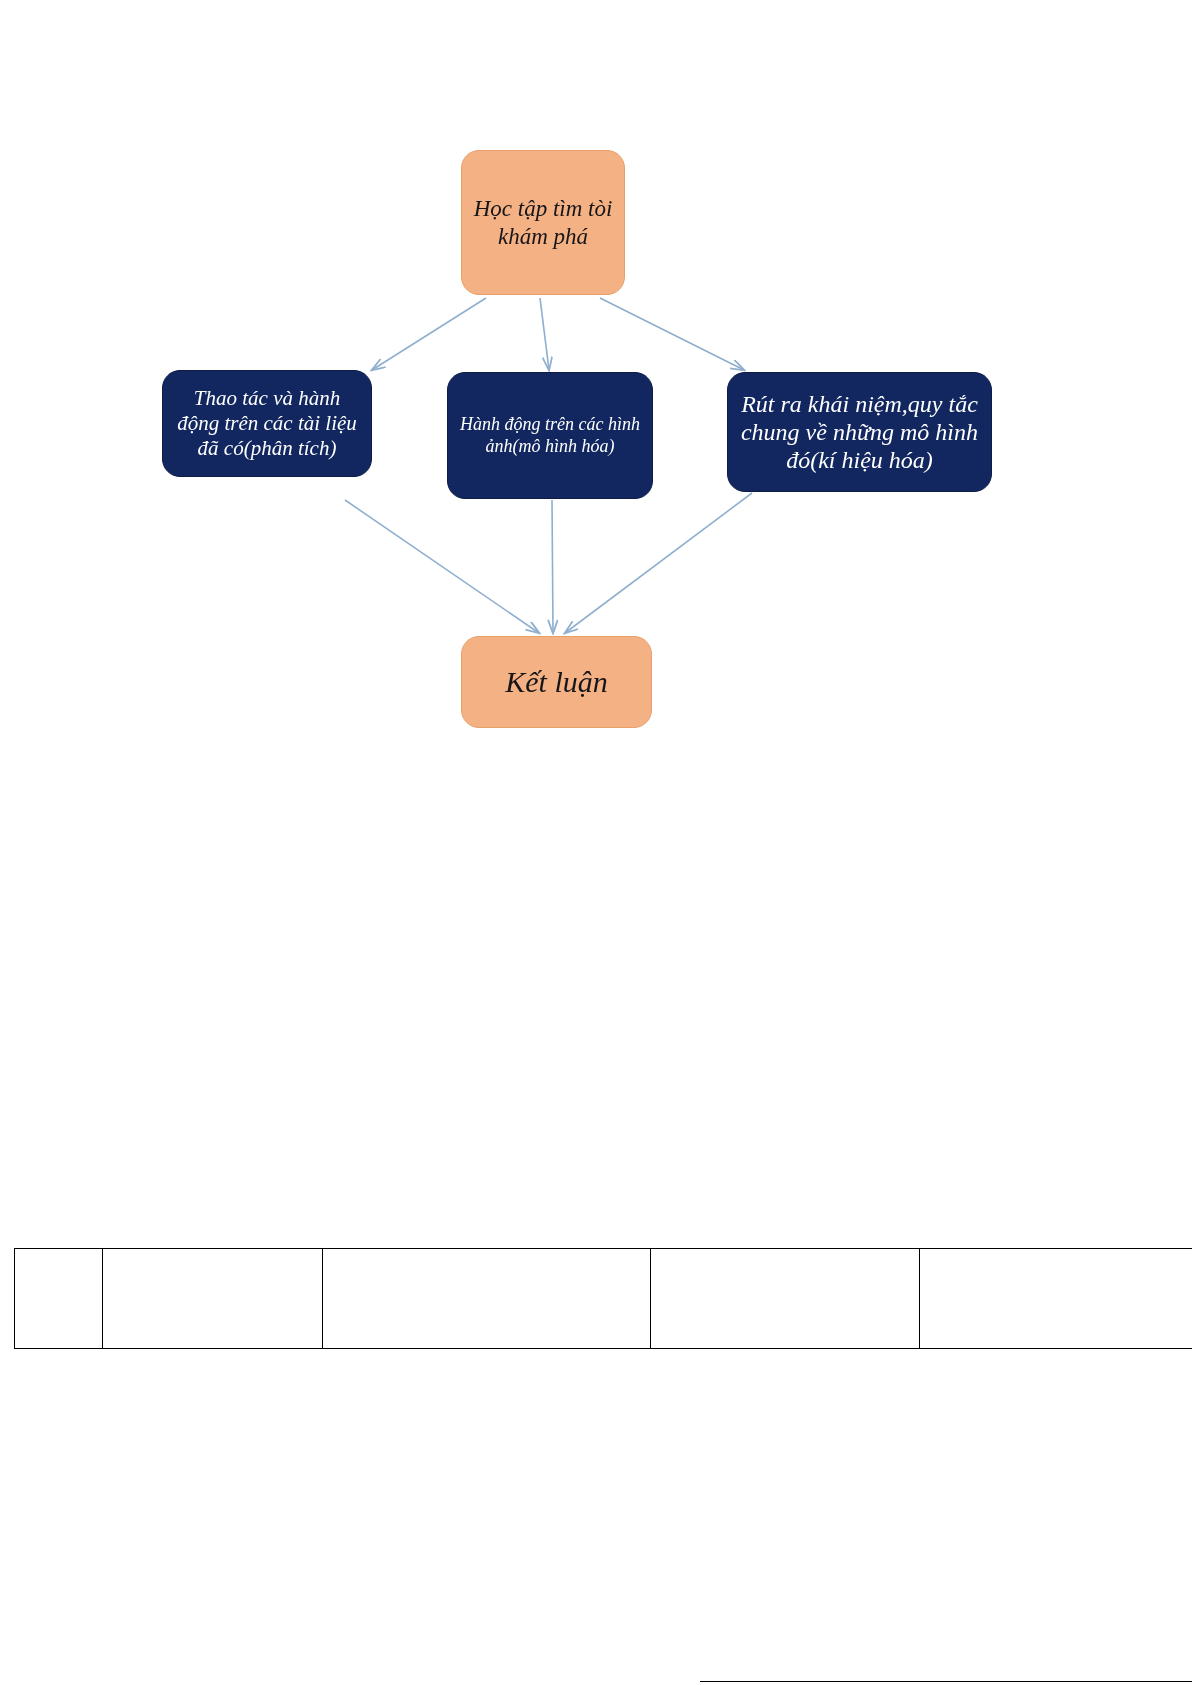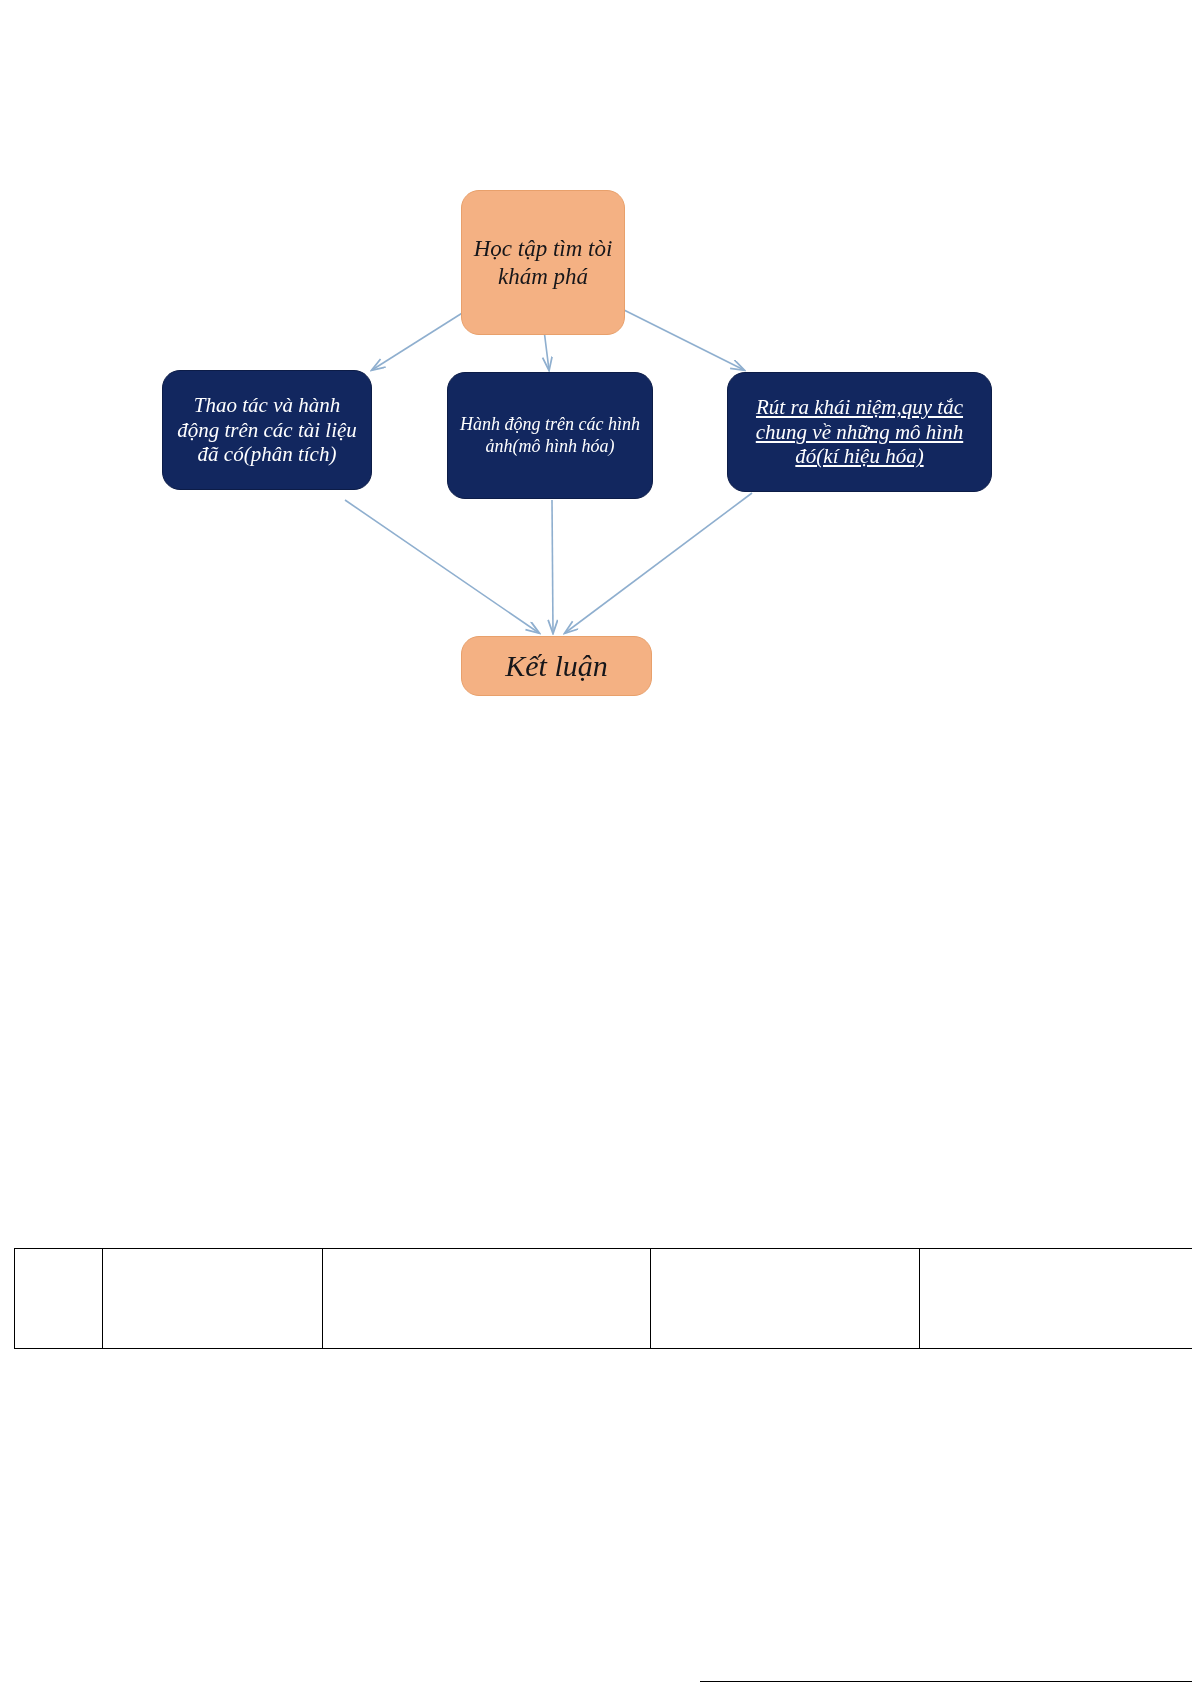--- a/index.html
+++ b/index.html
@@ -61,49 +61,47 @@
     border: 1px solid #0c1c47;
     color: #ffffff;
   }
 
   #node-root {
     left: 461px;
     top: 150px;
     width: 164px;
     height: 145px;
     font-size: 23px;
-    margin-top: 40px;
   }
   #node-left {
     left: 162px;
     top: 370px;
     width: 210px;
-    height: 120px;
+    height: 107px;
     font-size: 21px;
   }
   #node-mid {
     left: 447px;
     top: 372px;
     width: 206px;
     height: 127px;
     font-size: 18px;
   }
   #node-right {
     left: 727px;
     top: 372px;
     width: 265px;
     height: 120px;
-    font-size: 21px;
-    text-decoration: underline;
+    font-size: 24px;
   }
   #node-conclusion {
     left: 461px;
     top: 636px;
     width: 191px;
-    height: 60px;
+    height: 92px;
     font-size: 30px;
   }
 
   .node-text {
     display: block;
     width: 100%;
   }
 
   
   #bottom-table {

